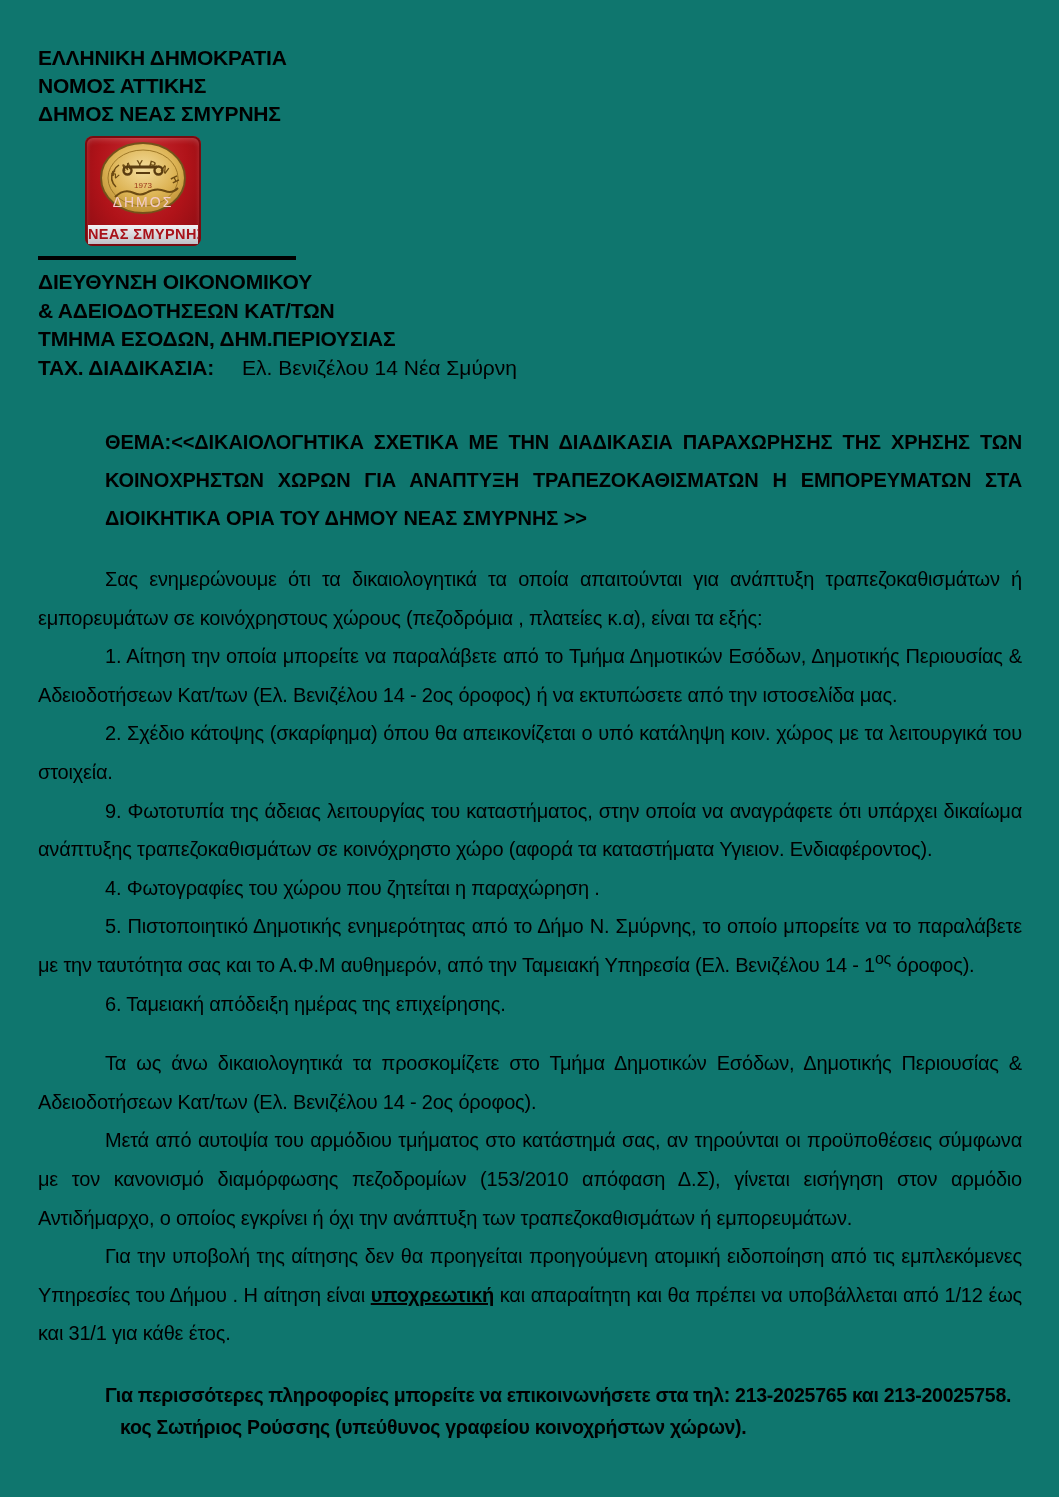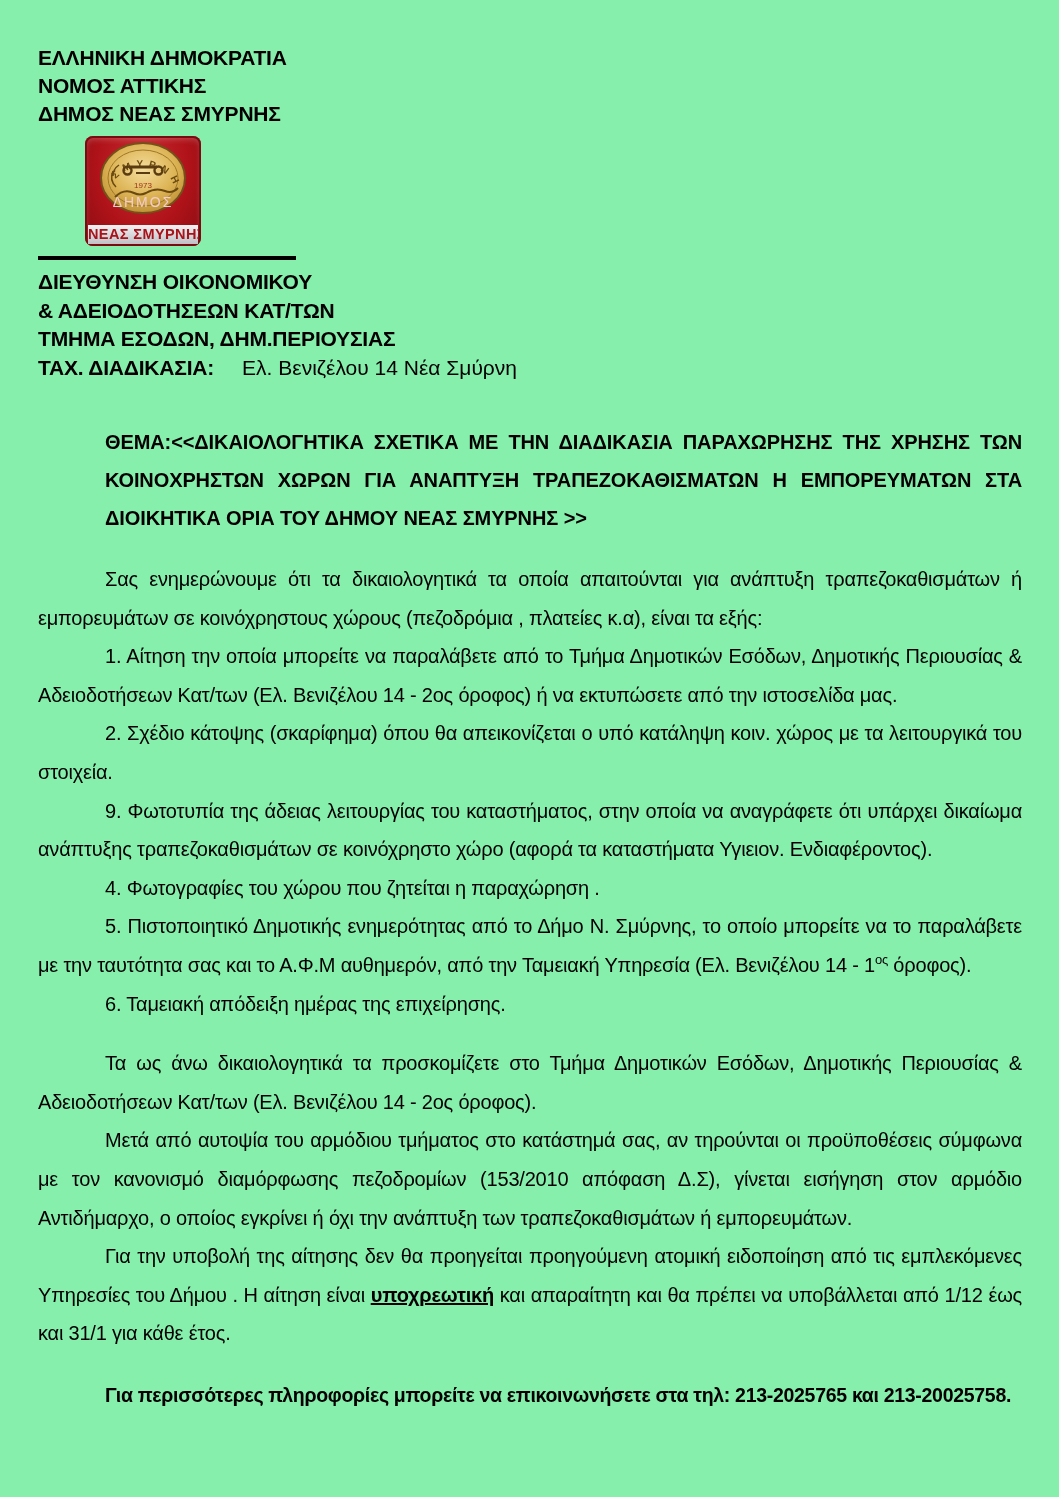--- a/index.html
+++ b/index.html
@@ -1,17 +1,17 @@
 <!DOCTYPE html>
 <html><head>
 <meta charset="utf-8">
 <style>
   html,body{margin:0;padding:0;background:#ffffff;}
   .page{
-    position:relative;width:1059px;height:1497px;background:#86efac;overflow:hidden;
+    position:relative;width:1059px;height:1497px;background:#0f766e;overflow:hidden;
     font-family:"Liberation Sans",sans-serif;color:#000;
   }
   .inner{padding:44px 37px 0 38px;}
   
   .header .hline{font-weight:700;font-size:21px;line-height:28px;letter-spacing:-0.2px;}
   
   .logo{
     position:relative;width:116px;height:110px;margin:8px 0 0 47px;border-radius:8px;
     background:radial-gradient(ellipse at 50% 28%,#c92b33 0%,#b01319 55%,#870c12 100%);
     box-shadow:inset 0 0 0 2px #7a0b10, inset 0 3px 6px rgba(255,255,255,.25);
@@ -40,21 +40,21 @@
     text-align:justify;letter-spacing:-0.1px;
   }
   
   .bodytext{margin-top:23px;}
   .bodytext p{
     margin:0;font-size:20px;line-height:38.6px;text-align:justify;
     text-indent:67px;letter-spacing:-0.2px;
   }
   .bodytext p.gap{margin-top:21px;}
   .emph{font-weight:700;text-decoration:underline;}
-  sup{font-size:13px;line-height:0;vertical-align:super;margin-top:8px;}
+  sup{font-size:16px;line-height:0;vertical-align:super;margin-top:8px;}
   
   .footer{margin-top:26px;font-weight:700;}
   .footer p{margin:0;font-size:19.5px;line-height:32.5px;letter-spacing:-0.3px;}
   .f1{text-indent:67px;white-space:nowrap;}
   .f3{padding-left:82px;}
 </style>
 </head>
 <body>
 
 <div class="page">
@@ -116,16 +116,17 @@
       <p>4. Φωτογραφίες του χώρου που ζητείται η παραχώρηση .</p>
       <p><span>5.  Πιστοποιητικό Δημοτικής ενημερότητας από το Δήμο Ν. Σμύρνης, το οποίο μπορείτε να το παραλάβετε με την ταυτότητα σας και το Α.Φ.Μ αυθημερόν, από την Ταμειακή Υπηρεσία (Ελ. Βενιζέλου 14 - 1</span><sup>ος</sup><span> όροφος).</span></p>
       <p>6. Ταμειακή απόδειξη ημέρας της επιχείρησης.</p>
       <p class="gap">Τα ως άνω δικαιολογητικά τα προσκομίζετε στο Τμήμα Δημοτικών Εσόδων, Δημοτικής Περιουσίας &amp; Αδειοδοτήσεων Κατ/των (Ελ. Βενιζέλου 14 - 2ος όροφος).</p>
       <p>Μετά από αυτοψία του αρμόδιου τμήματος στο κατάστημά σας, αν τηρούνται οι προϋποθέσεις σύμφωνα με τον κανονισμό διαμόρφωσης πεζοδρομίων (153/2010 απόφαση Δ.Σ), γίνεται εισήγηση στον αρμόδιο Αντιδήμαρχο, ο οποίος εγκρίνει ή όχι την ανάπτυξη των τραπεζοκαθισμάτων ή εμπορευμάτων.</p>
       <p><span>Για την υποβολή της αίτησης δεν θα προηγείται προηγούμενη ατομική ειδοποίηση από τις εμπλεκόμενες Υπηρεσίες του Δήμου . Η αίτηση είναι </span><span class="emph">υποχρεωτική</span><span> και απαραίτητη και θα πρέπει να υποβάλλεται από 1/12 έως και 31/1 για κάθε έτος.</span></p>
     </div>
 
     <div class="footer">
       <p class="f1">Για περισσότερες πληροφορίες μπορείτε να επικοινωνήσετε στα τηλ: 213-2025765 και 213-20025758.</p>
+      <p class="f3">κος Σωτήριος Ρούσσης (υπεύθυνος γραφείου κοινοχρήστων χώρων).</p>
     </div>
 
   </div>
 </div>
 
 </body></html>

